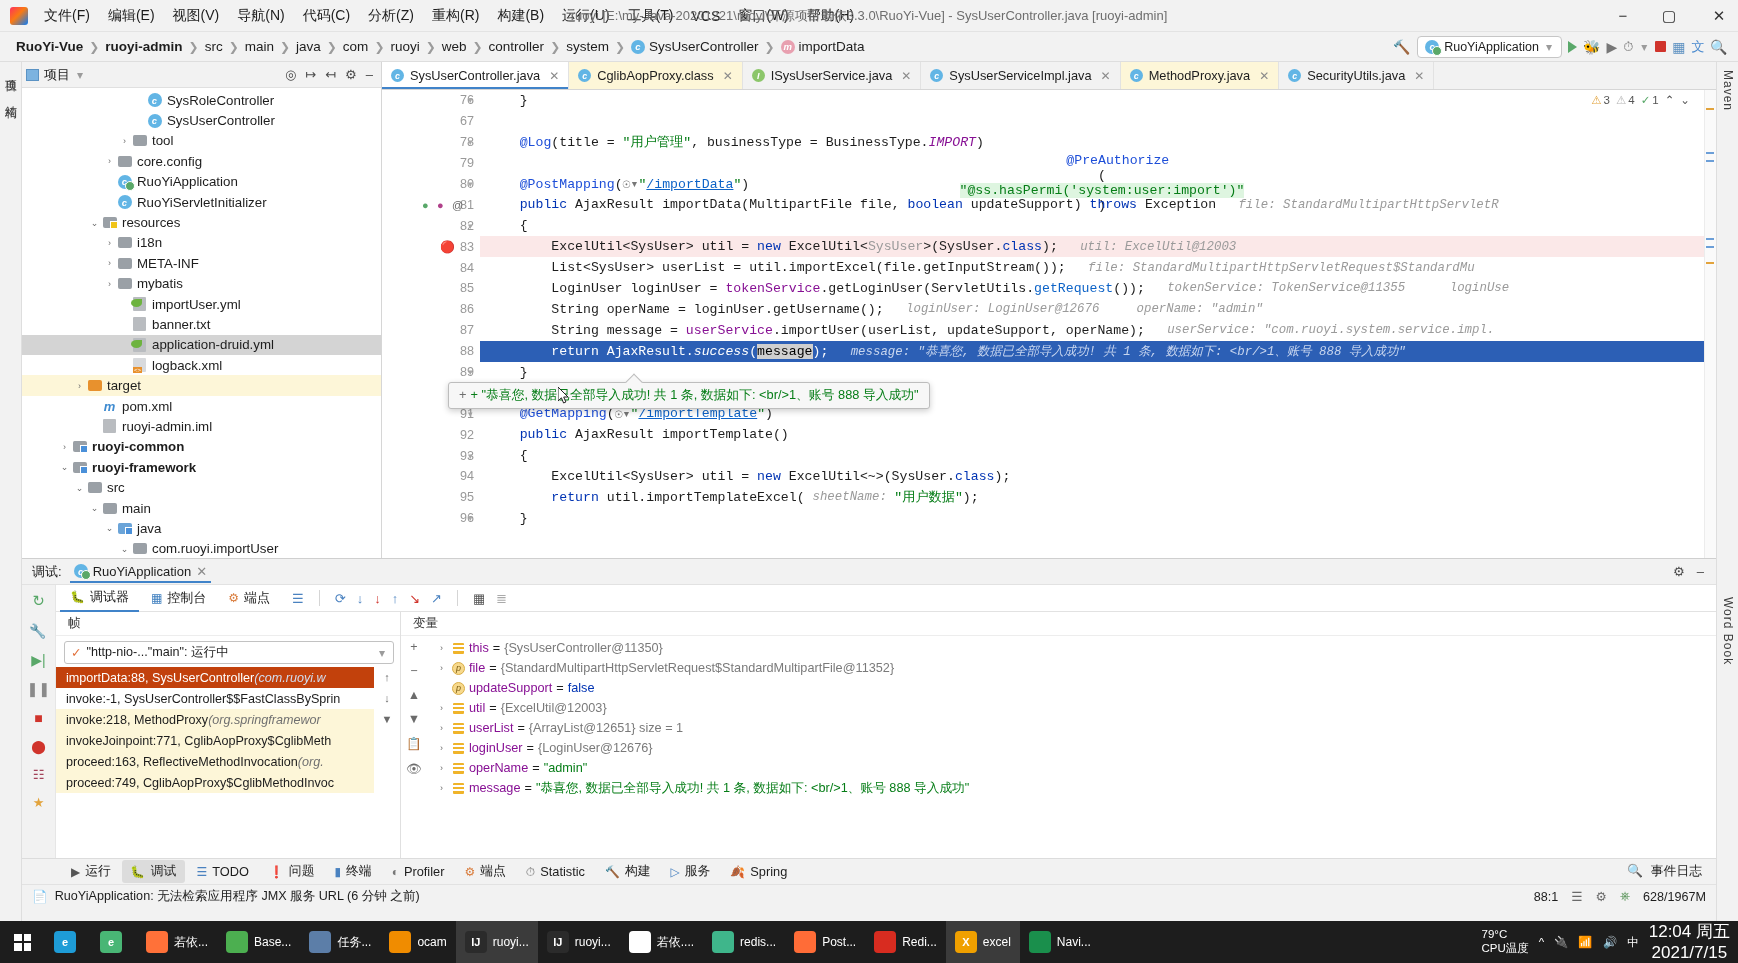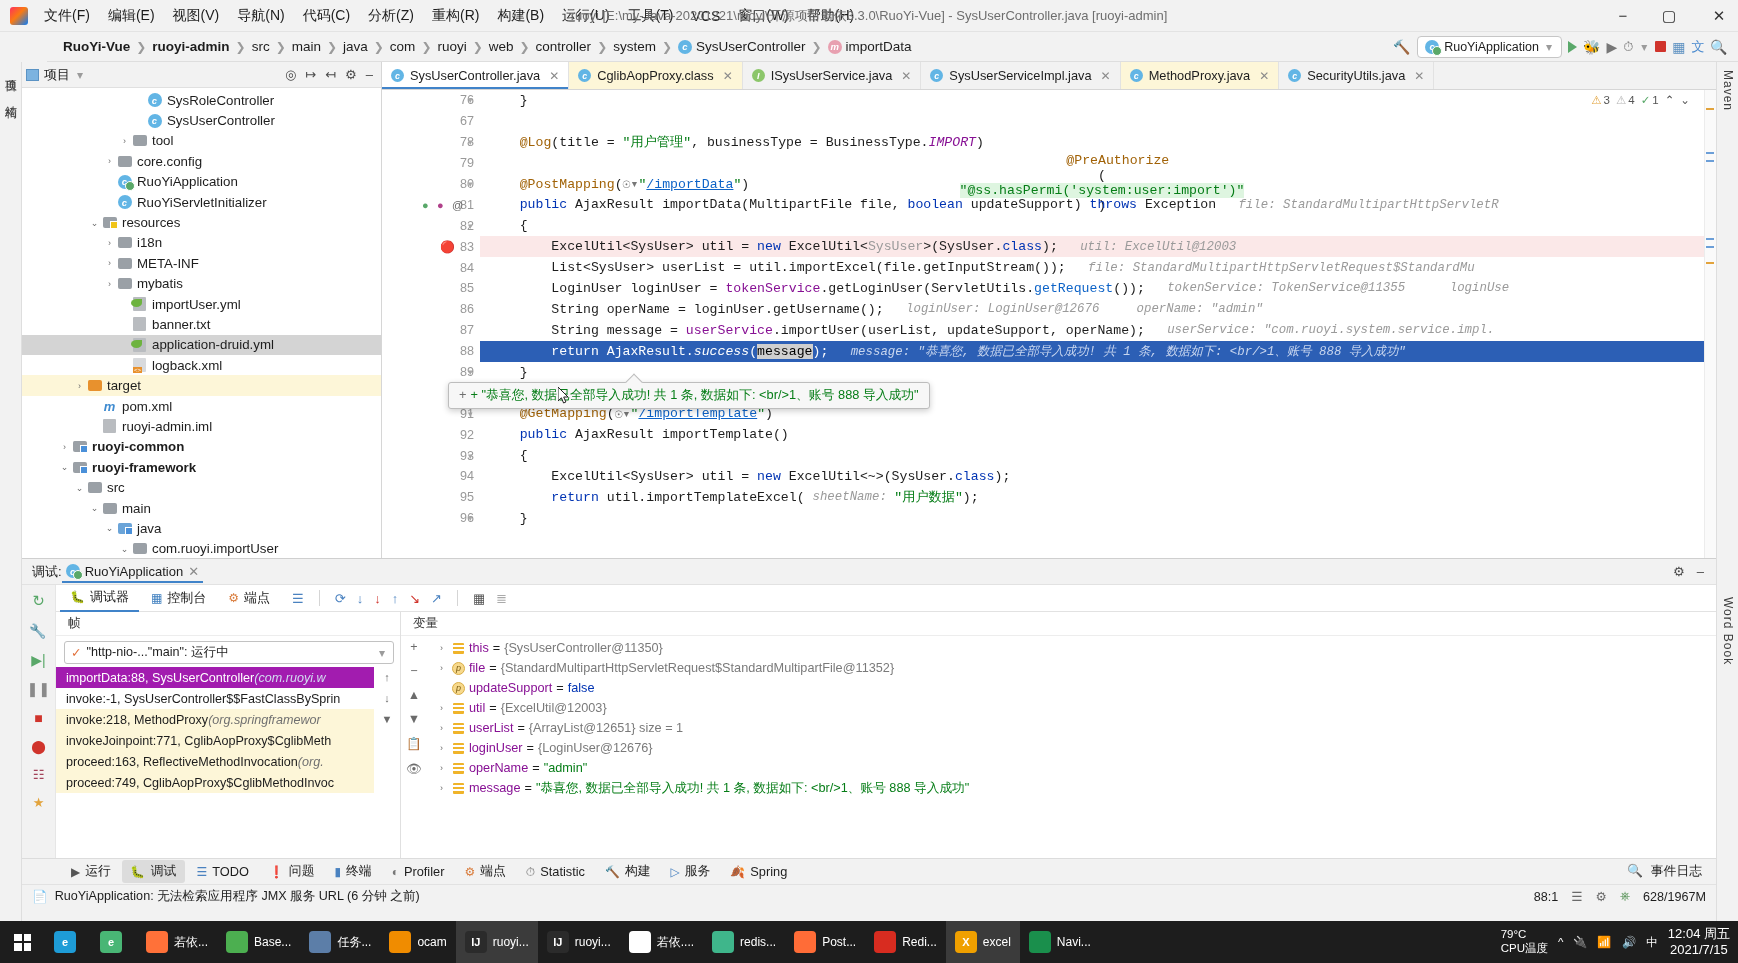--- a/index.html
+++ b/index.html
@@ -20,21 +20,21 @@
   .titlebar { height:32px; display:flex; align-items:center; background:#f2f2f2; border-bottom:1px solid #e3e3e3; position:relative; }
   .ij-logo { width:18px;height:18px;margin:0 8px 0 10px;border-radius:3px;
      background:linear-gradient(135deg,#fe315d 0%,#f97a12 45%,#087cfa 100%); flex:none; }
   .menu { display:flex; align-items:center; gap:2px; }
   .menu span { padding:3px 8px; font-size:14px; color:#1d1d1d; border-radius:3px; cursor:default; white-space:nowrap;}
   .wintitle { position:absolute; left:0; right:0; text-align:center; font-size:13px; color:#6e6e6e; pointer-events:none;}
   .wctrl { margin-left:auto; display:flex; }
   .wctrl div { width:46px; height:32px; display:flex; align-items:center; justify-content:center; font-size:15px; color:#333; }
 
   
-  .navbar { height:30px; display:flex; align-items:center; background:#f2f2f2; border-bottom:1px solid #dedede; padding-left:12px;margin-left:47px; }
+  .navbar { height:30px; display:flex; align-items:center; background:#f2f2f2; border-bottom:1px solid #dedede; padding-left:12px; }
   .crumbs { display:flex; align-items:center; font-size:13.5px; }
   .crumb { padding:1px 4px; white-space:nowrap; }
   .crumb.b { font-weight:bold; }
   .sep { color:#9b9b9b; margin:0 2px; font-size:12px;}
   .navright { margin-left:auto; display:flex; align-items:center; gap:6px; padding-right:10px;}
   .runcfg { display:flex;align-items:center;gap:5px;border:1px solid #c6c6c6;border-radius:4px;background:#fff;height:22px;padding:0 7px;font-size:12.5px;}
   .ico { display:inline-flex;align-items:center;justify-content:center; }
   .tri { width:0;height:0;border-left:9px solid #59a869;border-top:6px solid transparent;border-bottom:6px solid transparent;}
   .sqr { width:11px;height:11px;background:#d0342c;border-radius:1px;}
 
@@ -85,21 +85,21 @@
   .tabdot.iface { background:#8cc66a; }
 
   .edbody { flex:1; display:flex; position:relative; overflow:hidden; background:#fff;}
   .gutter { width:98px; background:#fff; border-right:0; flex:none; position:relative;}
   .gln { height:20.9px; display:flex; align-items:center; justify-content:flex-end; padding-right:6px; font-size:12.6px; color:#999; }
   .code { flex:1; position:relative; overflow:hidden; font-size:13.2px; }
   .cl { height:20.9px; display:flex; align-items:center; white-space:pre; padding-left:8px; }
   .cl.bp { background:#fbe8e8; }
   .cl.selline { background:#2c5fb5; color:#fff;}
   .kw { color:#0033b3; }
-  .ann { color:#a16207; }
+  .ann { color:#1d4ed8; }
   .str { color:#067d17; }
   .hint { color:#9a9a9a; font-style:italic; font-size:12.4px;}
   .cl.selline .hint { color:#c8d6ef; }
   .meth { color:#7a5cb8; }
   .fld { color:#871094; }
   .grn { color:#067d17; }
   .hl-green { background:#def5e0; }
   .link { color:#0d63c7; text-decoration:underline;}
   .selchip { background:#cfcfcf; color:#000; }
   .analyz { position:absolute; right:26px; top:3px; display:flex; align-items:center; gap:6px; font-size:11.5px; color:#555; z-index:5;}
@@ -109,41 +109,41 @@
 
   .tooltip { position:absolute; background:#f7f7f7; border:1px solid #bdbdbd; border-radius:3px;
     box-shadow:0 2px 6px rgba(0,0,0,.20); padding:4px 10px; font-size:12.8px; white-space:nowrap; z-index:30;}
   .tooltip .plus { color:#6e6e6e; margin-right:4px;}
   .ttarrow { position:absolute; width:12px;height:12px; background:#f7f7f7; border-left:1px solid #bdbdbd; border-top:1px solid #bdbdbd; transform:rotate(45deg); z-index:31;}
 
   .cursor { position:absolute; z-index:40; width:12px;height:18px; }
 
   
   .dbg { height:300px; background:#fff; display:flex; flex-direction:column; border-top:1px solid #cfcfcf;}
-  .dbghead { height:26px; display:flex; align-items:center; background:#f2f2f2; font-size:13px; padding-left:10px; border-bottom:1px solid #e2e2e2;}
+  .dbghead { height:26px; display:flex; align-items:center; background:#f2f2f2; font-size:13px; padding-left:10px; gap:8px; border-bottom:1px solid #e2e2e2;}
   .dbghead .tabn { display:flex;align-items:center;gap:5px; border-bottom:2px solid #4083c9; padding:3px 4px 2px 4px;}
   .dbghead .r { margin-left:auto; display:flex; gap:12px; padding-right:12px; color:#4a4a4a;}
   .dbgmain { flex:1; display:flex; min-height:0;}
   .dbgleftbar { width:34px; background:#f2f2f2; display:flex; flex-direction:column; align-items:center; gap:13px; padding-top:7px; border-right:1px solid #e6e6e6;}
   .dbgcontent { flex:1; display:flex; flex-direction:column; min-width:0;}
   .dbgtabs { height:27px; display:flex; align-items:center; gap:2px; border-bottom:1px solid #e2e2e2; padding-left:4px; font-size:13px;}
   .dbgtab { display:flex;align-items:center;gap:5px;padding:4px 10px; }
   .dbgtab.on { border-bottom:2px solid #4083c9; font-weight:normal;}
   .dbgtools { margin-left:10px; display:flex; align-items:center; gap:11px; }
   .vsep { width:1px;height:16px;background:#d5d5d5;margin:0 4px;}
   .panes { flex:1; display:flex; min-height:0;}
   .pane { display:flex; flex-direction:column; min-width:0;}
   .pane.frames { width:345px; border-right:1px solid #e0e0e0;}
   .pane.vars { flex:1; }
   .panehdr { height:24px; display:flex; align-items:center; font-size:12.5px; padding-left:12px; color:#333; border-bottom:1px solid #ededed;}
   .paneb { flex:1; display:flex; min-height:0;}
   .listcol { flex:1; overflow:hidden;}
   .thread { margin:5px 6px 3px 8px; height:23px; border:1px solid #c2c2c2; border-radius:3px; background:#fff; display:flex; align-items:center; gap:5px; padding:0 6px; font-size:12.6px;}
   .frow { height:21px; display:flex; align-items:center; font-size:12.6px; white-space:nowrap; padding-left:10px;}
-  .frow.sel { background:#a21caf; color:#fff;}
+  .frow.sel { background:#c2410c; color:#fff;}
   .frow.yel { background:#fdf6d8;}
   .frow .pkg { color:#707070; font-style:italic; }
   .frow.sel .pkg { color:#d3dff2;}
   .framectrl { width:26px; display:flex; flex-direction:column; align-items:center; padding-top:4px; gap:9px; color:#6b6b6b; font-size:11px;}
   .vrow { height:20px; display:flex; align-items:center; font-size:12.7px; white-space:nowrap; padding-left:8px; gap:4px;}
   .vicon { width:13px;height:13px;display:inline-flex;align-items:center;justify-content:center;font-size:9px;flex:none;}
   .vbars { width:11px;height:11px;background:linear-gradient(#f0b429 0 2px,transparent 2px 4px,#f0b429 4px 6px,transparent 6px 8px,#f0b429 8px 11px); border-radius:1px;}
   .pbadge { width:13px;height:13px;border-radius:50%;background:#f7d98c;border:1px solid #d9ae47;color:#7a5c12;font-size:9px;display:flex;align-items:center;justify-content:center;font-style:italic;}
   .vname { color:#871094; }
   .vval { color:#7a7a7a;}
@@ -157,21 +157,21 @@
   .tbtn.on { background:#dcdcdc; }
   .statusbar { height:24px; background:#f2f2f2; display:flex; align-items:center; font-size:12.6px; padding:0 10px; gap:7px; border-top:1px solid #e2e2e2;}
   .statusbar .right { margin-left:auto; display:flex; align-items:center; gap:13px;}
 
   
   #taskbar { position:absolute; left:0; top:921px; width:1738px; height:42px; background:#1d1d1d; display:flex; align-items:center; color:#fff; font-size:12px;}
   .tbi { display:flex; align-items:center; gap:6px; height:42px; padding:0 9px; white-space:nowrap;}
   .tbi.act { background:#3b3b3b;}
   .tbicon { width:22px;height:22px;border-radius:4px;display:flex;align-items:center;justify-content:center;font-size:11px;font-weight:bold;flex:none;}
   .tbright { margin-left:auto; display:flex; align-items:center; gap:10px; padding-right:8px; font-size:11.5px;}
-  .clock { text-align:center; line-height:1.25; font-size:13px;}
+  .clock { text-align:center; line-height:1.25; font-size:17px;}
   .winlogo { width:17px;height:17px;display:grid;grid-template-columns:1fr 1fr;grid-template-rows:1fr 1fr;gap:2px;}
   .winlogo i { background:#fff; display:block;}
 </style>
 </head>
 <body>
 
 <div id="ide">
 
   <div class="titlebar">
     <div class="ij-logo"></div>

